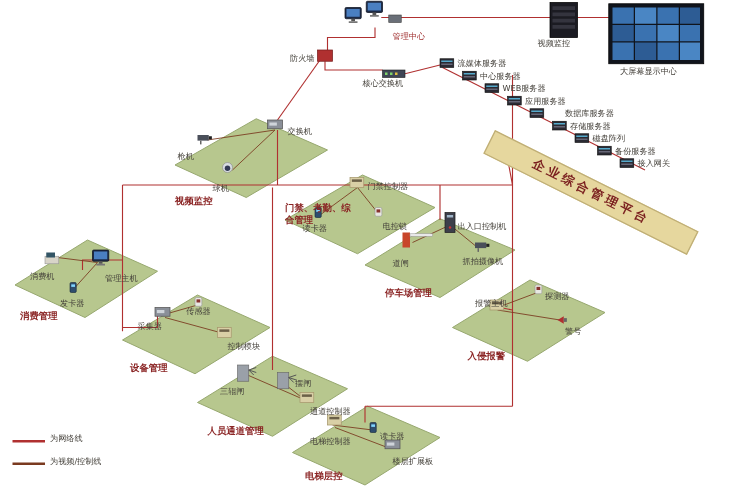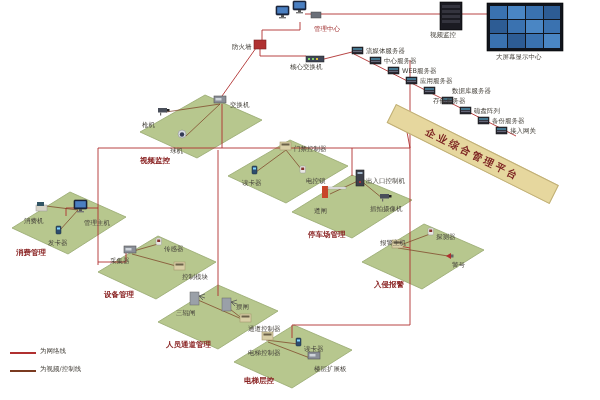--- a/index.html
+++ b/index.html
@@ -221,42 +221,43 @@
   <span class="lbl" style="left:232px;top:44px">防火墙</span>
   <span class="lbl" style="left:290px;top:64px">核心交换机</span>
   <span class="lbl" style="left:430px;top:32px">视频监控</span>
   <span class="lbl" style="left:496px;top:54px">大屏幕显示中心</span>
 
   <span class="lbl" style="left:366px;top:48px">流媒体服务器</span>
   <span class="lbl" style="left:384px;top:58px">中心服务器</span>
   <span class="lbl" style="left:402px;top:68px">WEB服务器</span>
   <span class="lbl" style="left:420px;top:78px">应用服务器</span>
   <span class="lbl" style="left:452px;top:88px">数据库服务器</span>
-  <span class="lbl" style="left:433px;top:98px">存储服务器</span>
+  <span class="lbl" style="left:456px;top:98px">存储服务器</span>
   <span class="lbl" style="left:474px;top:108px">磁盘阵列</span>
   <span class="lbl" style="left:492px;top:118px">备份服务器</span>
   <span class="lbl" style="left:510px;top:128px">接入网关</span>
 
   <span class="zone-title" style="left:140px;top:156px">视频监控</span>
   <span class="lbl" style="left:142px;top:122px">枪机</span>
   <span class="lbl" style="left:170px;top:148px">球机</span>
   <span class="lbl" style="left:230px;top:102px">交换机</span>
 
+  <span class="zone-title wrap" style="left:228px;top:162px">门禁、考勤、综合管理</span>
   <span class="lbl" style="left:294px;top:146px">门禁控制器</span>
   <span class="lbl" style="left:242px;top:180px">读卡器</span>
   <span class="lbl" style="left:306px;top:178px">电控锁</span>
 
   <span class="zone-title" style="left:16px;top:248px">消费管理</span>
   <span class="lbl" style="left:24px;top:218px">消费机</span>
   <span class="lbl" style="left:48px;top:240px">发卡器</span>
   <span class="lbl" style="left:84px;top:220px">管理主机</span>
 
   <span class="zone-title" style="left:104px;top:290px">设备管理</span>
   <span class="lbl" style="left:110px;top:258px">采集器</span>
-  <span class="lbl" style="left:164px;top:246px">传感器</span>
+  <span class="lbl" style="left:149px;top:246px">传感器</span>
   <span class="lbl" style="left:182px;top:274px">控制模块</span>
 
   <span class="zone-title" style="left:308px;top:230px">停车场管理</span>
   <span class="lbl" style="left:314px;top:208px">道闸</span>
   <span class="lbl" style="left:366px;top:178px">出入口控制机</span>
   <span class="lbl" style="left:370px;top:206px">抓拍摄像机</span>
 
   <span class="zone-title" style="left:374px;top:280px">入侵报警</span>
   <span class="lbl" style="left:380px;top:240px">报警主机</span>
   <span class="lbl" style="left:436px;top:234px">探测器</span>

